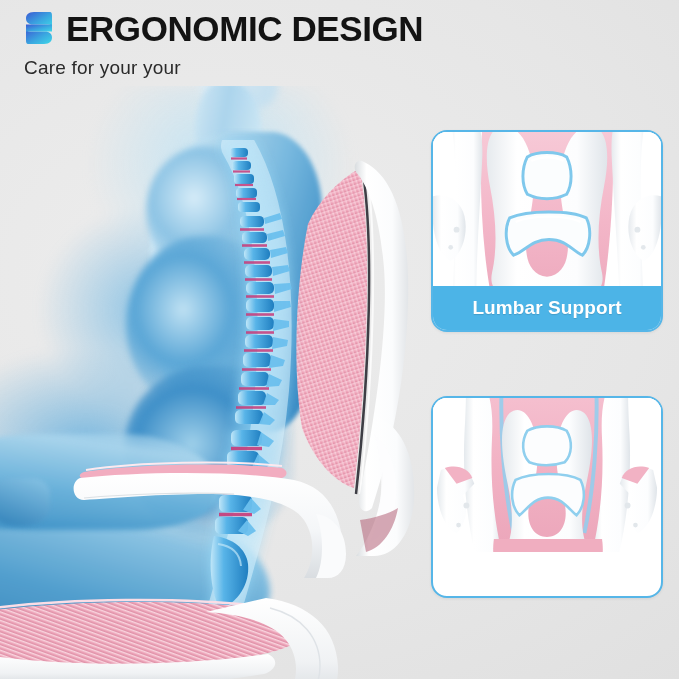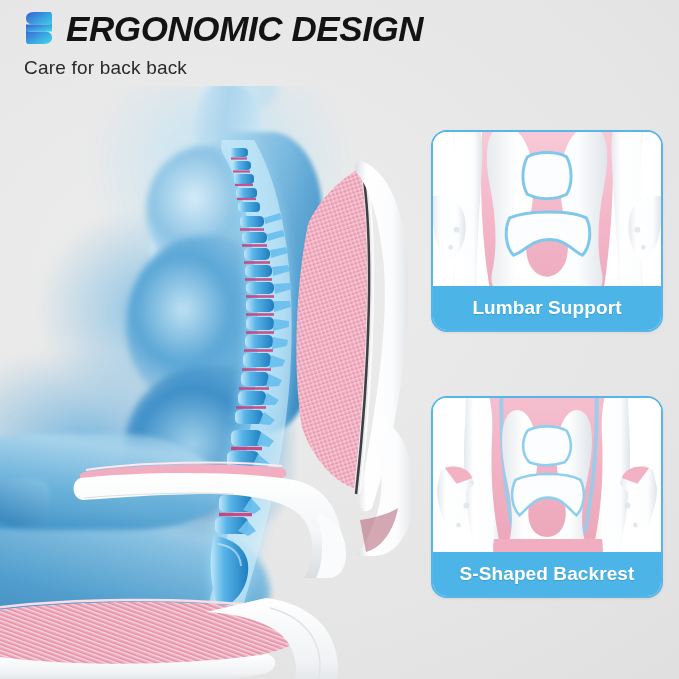--- a/index.html
+++ b/index.html
@@ -8,21 +8,21 @@
   body{
     font-family:"Liberation Sans", sans-serif;
     background:#e6e6e6;
     position:relative; overflow:hidden;
   }
   .stage{ position:absolute; inset:0; background:
     radial-gradient(120% 90% at 30% 40%, #ededed 0%, #e6e6e6 55%, #dedede 100%); }
 
   
   .header{ position:absolute; left:24px; top:8px; right:10px; z-index:30; }
-  .title-row{ display:flex; align-items:center; gap:12px;font-style:italic; }
+  .title-row{ display:flex; align-items:center; gap:12px; }
   .logo{ width:30px; height:40px; position:relative; flex:none; }
   .logo svg{ display:block; }
   .title{
     font-size:35px; font-weight:bold; letter-spacing:-0.4px;
     color:#131313; line-height:1; white-space:nowrap;
   }
   .subtitle{
     margin-top:9px; font-size:19px; color:#2a2a2a; font-weight:400;
     letter-spacing:0.2px;
   }
@@ -144,21 +144,21 @@
               <stop offset="100%" stop-color="#3fd8e8"></stop>
             </linearGradient>
           </defs>
           <path d="M26 4 H10 C4 4 2 7 2 10.5 C2 14 4.5 16.5 9 16.5 H24 C27 16.5 28 18 28 19.5 L28 8 C28 5.5 27.5 4 26 4 Z" fill="url(#lg)"></path>
           <path d="M4 36 H20 C26 36 28 33 28 29.5 C28 26 25.5 23.5 21 23.5 H6 C3 23.5 2 22 2 20.5 L2 32 C2 34.5 2.5 36 4 36 Z" fill="url(#lg)"></path>
           <rect x="2" y="16.5" width="26" height="7" fill="url(#lg)"></rect>
         </svg>
       </div>
       <div class="title">ERGONOMIC DESIGN</div>
     </div>
-    <div class="subtitle">Care for back back</div>
+    <div class="subtitle">Care for your your</div>
   </div>
 
   <div class="hero">
 
     <div class="bodyglow"></div>
     <div class="head"></div>
     <div class="neck"></div>
     <div class="back"></div>
     <div class="shoulder"></div>
     <div class="chest"></div>
@@ -477,16 +477,15 @@
 
         <path d="M62 162 L172 162 C174 176 172 186 168 192 L66 192 C62 186 60 176 62 162 Z" fill="#f0aec0"></path>
 
         <g stroke="#3a3a40" stroke-width="2.5" fill="none">
           <path d="M100 188 L88 194"></path>
           <path d="M134 188 L146 194"></path>
           <path d="M117 188 L117 194"></path>
         </g>
       </svg>
     </div>
-    <div class="panel-label">S-Shaped Backrest</div>
   </div>
 
 </div>
 
 </body></html>

